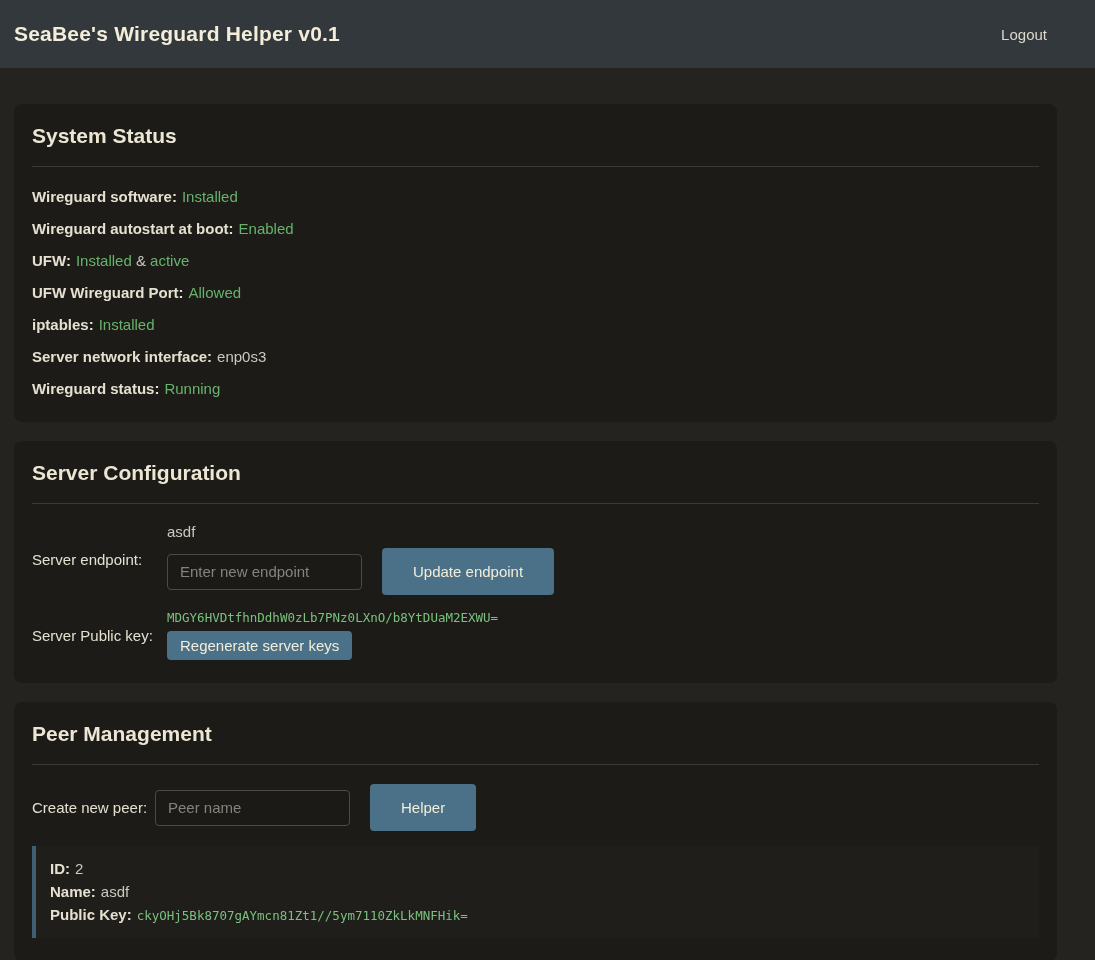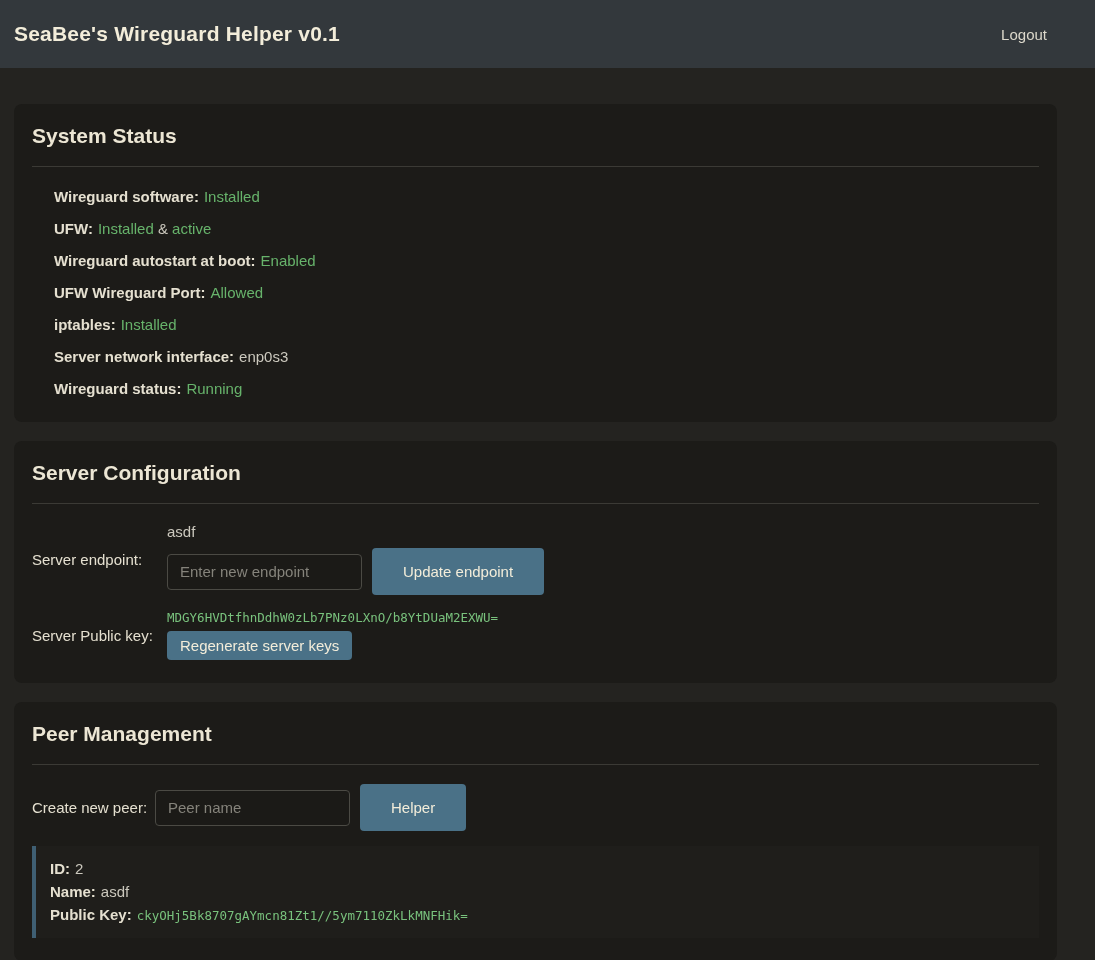--- a/index.html
+++ b/index.html
@@ -55,21 +55,20 @@
     border-top: 1px solid #3b3a35;
     margin: 16px 0 19px 0;
   }
 
   
   .status-line {
     font-size: 15px;
     line-height: 21px;
     margin-bottom: 11px;
     color: #cbc8bd;
-    margin-left: 22px;
   }
   .status-line:last-child { margin-bottom: 0; }
   .status-line strong {
     color: #e5e0d0;
     font-weight: bold;
     margin-right: 5px;
   }
   .ok { color: #67b36b; }
   .plain { color: #cbc8bd; }
 
@@ -89,21 +88,21 @@
   }
   .row-label.narrow { width: 123px; }
   .current-value {
     font-size: 15px;
     color: #cbc8bd;
     margin-bottom: 8px;
   }
   .input-group {
     display: flex;
     align-items: center;
-    gap: 10px;
+    gap: 20px;
   }
   .text-input {
     width: 195px;
     height: 36px;
     background: #1b1a17;
     border: 1px solid #4b4a44;
     border-radius: 4px;
     padding: 0 12px;
     font-size: 15px;
     font-family: "Liberation Sans", sans-serif;
@@ -159,24 +158,24 @@
 <main class="main">
 
   <section class="card">
     <h2 class="card-title">System Status</h2>
     <hr class="divider">
     <div>
       <p class="status-line">
         <strong>Wireguard software:</strong><span class="ok">Installed</span>
       </p>
       <p class="status-line">
+        <strong>Wireguard autostart at boot:</strong><span class="ok">Enabled</span>
+      </p>
+      <p class="status-line">
         <strong>UFW:</strong><span class="ok">Installed</span><span class="plain"> &amp; </span><span class="ok">active</span>
-      </p>
-      <p class="status-line">
-        <strong>Wireguard autostart at boot:</strong><span class="ok">Enabled</span>
       </p>
       <p class="status-line">
         <strong>UFW Wireguard Port:</strong><span class="ok">Allowed</span>
       </p>
       <p class="status-line">
         <strong>iptables:</strong><span class="ok">Installed</span>
       </p>
       <p class="status-line">
         <strong>Server network interface:</strong><span class="plain">enp0s3</span>
       </p>

